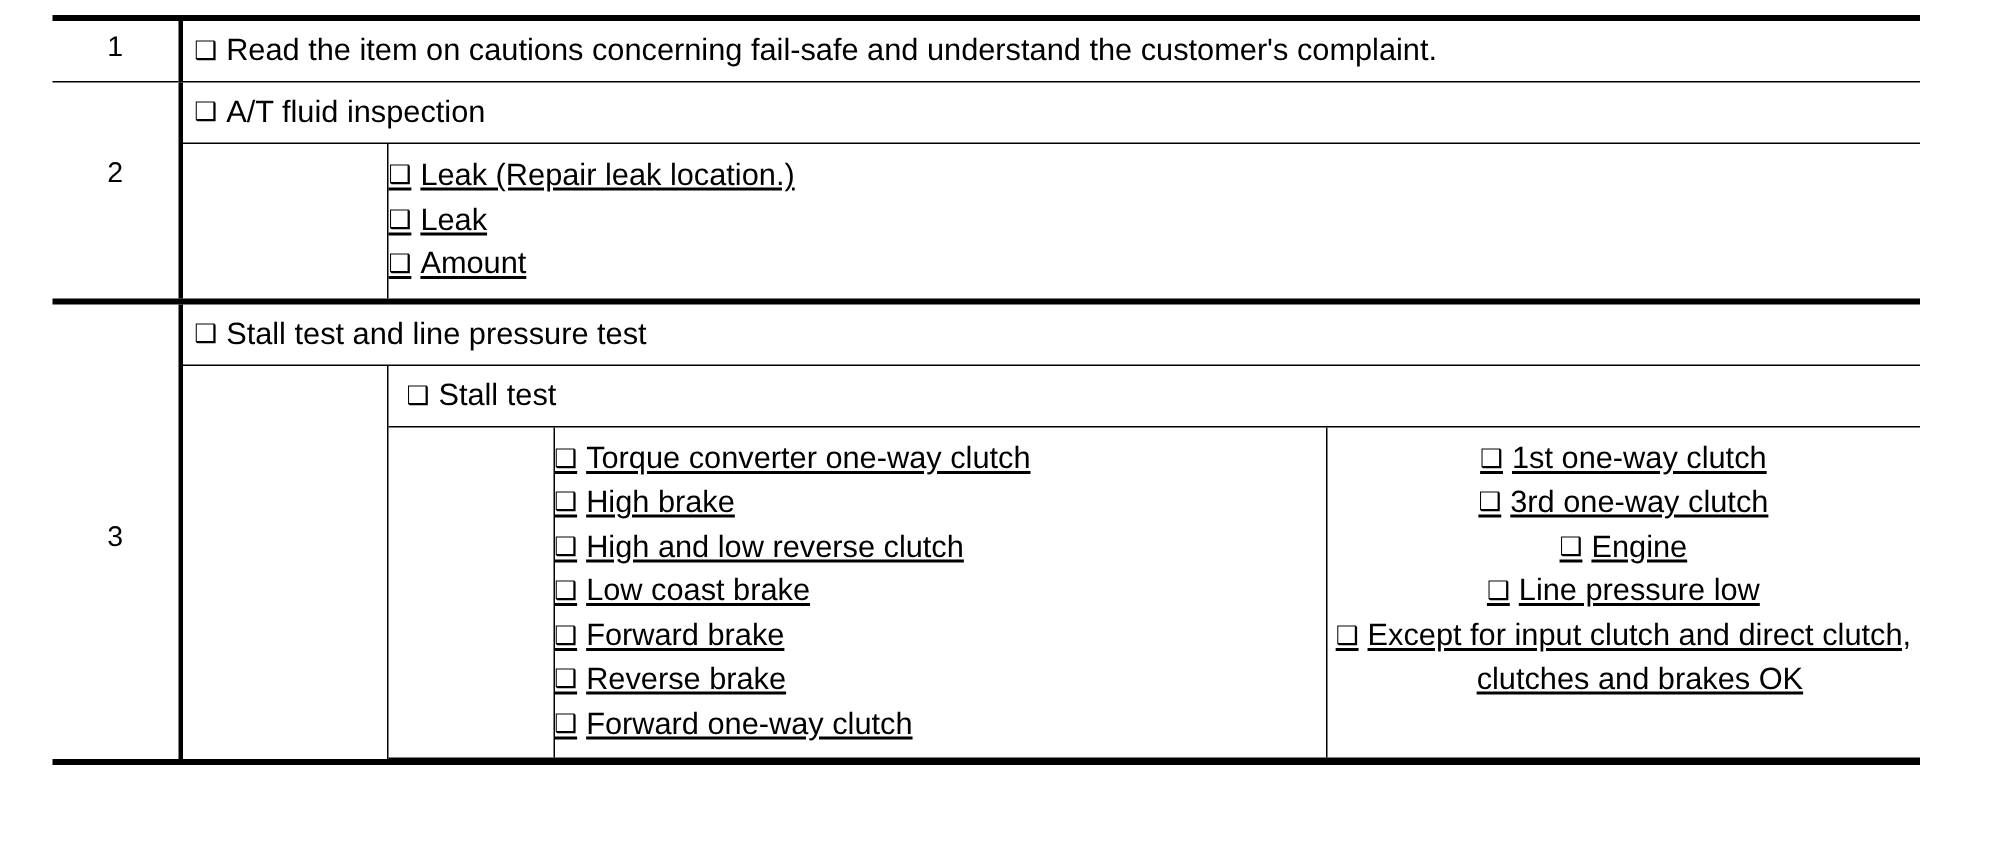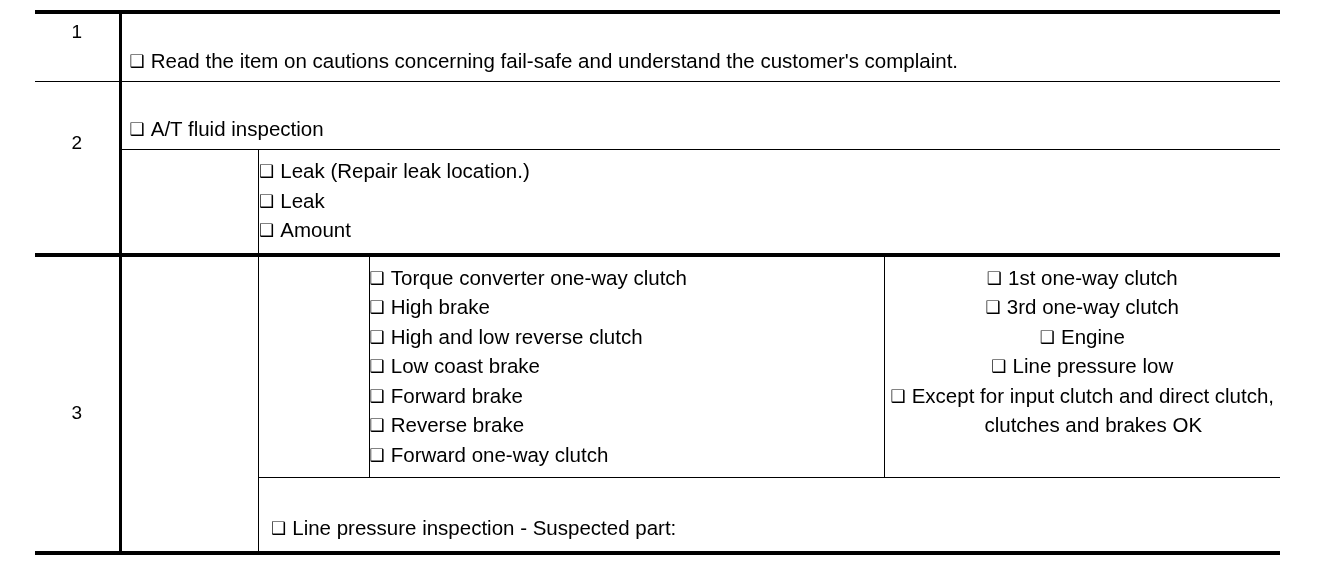--- a/index.html
+++ b/index.html
@@ -52,32 +52,33 @@
     display: block;
   }
 
   
   .cellpad {
     padding: 6px 0 6px 8px;
     font-size: 20.5px;
     line-height: 29px;
     white-space: nowrap;
   }
-  .cellpad.tight { padding-top: 5px; padding-bottom: 6px; margin-top: 27px; }
+  .cellpad.tight { padding-top: 5px; padding-bottom: 6px; }
 
   
   .items {
     list-style: none;
     margin: 0;
     padding: 0;
   }
   .items li {
     font-size: 20.5px;
     line-height: 29.5px;
     white-space: nowrap;
+    text-decoration: underline;
   }
   .items li.wrap { white-space: normal; }
 
   .cb {
     font-family: "DejaVu Sans", sans-serif;
     font-size: 17px;
     line-height: 1;
     margin-right: 6px;
     position: relative;
     top: -1px;
@@ -172,36 +173,50 @@
 
       <tr>
         <td class="numcol rule-bot">
           <span class="num" style="display:block;padding:145px 0 0 0;">3</span>
         </td>
         <td class="rule-bot">
 
           <table class="inner">
             <tbody>
 
+              <tr>
+                <td class="rule-thin-b">
+                  <div class="cellpad tight">
+                    <span class="cb">❑</span><span>Stall test and line pressure test</span>
+                  </div>
+                </td>
+              </tr>
 
               <tr>
                 <td>
                   <table class="inner">
                     <colgroup>
                         <col style="width:137px">
                         <col>
                       </colgroup>
                     <tbody>
                       <tr>
                         <td style="border-right:1.5px solid #000;">&nbsp;</td>
                         <td>
 
                           <table class="inner">
                             <tbody>
 
+                              <tr>
+                                <td class="rule-thin-b">
+                                  <div class="cellpad tight" style="padding-left:12px;">
+                                    <span class="cb">❑</span><span>Stall test</span>
+                                  </div>
+                                </td>
+                              </tr>
 
                               <tr>
                                 <td class="rule-thin-b">
                                   <table class="inner">
                                     <colgroup>
                                       <col style="width:110px">
                                       <col style="width:515px">
                                       <col>
                                     </colgroup>
                                     <tbody>
@@ -252,27 +267,20 @@
                                               <span class="cb">❑</span><span>Except for input clutch and direct clutch, clutches and brakes OK</span>
                                             </li>
                                           </ul>
                                         </td>
                                       </tr>
                                     </tbody>
                                   </table>
                                 </td>
                               </tr>
 
-                              <tr>
-                                <td>
-                                  <div class="cellpad tight" style="padding-left:12px;padding-top:8px;padding-bottom:9px;">
-                                    <span class="cb">❑</span><span>Line pressure inspection - Suspected part:</span>
-                                  </div>
-                                </td>
-                              </tr>
                             </tbody>
                           </table>
 
                         </td>
                       </tr>
                     </tbody>
                   </table>
                 </td>
               </tr>
             </tbody>

